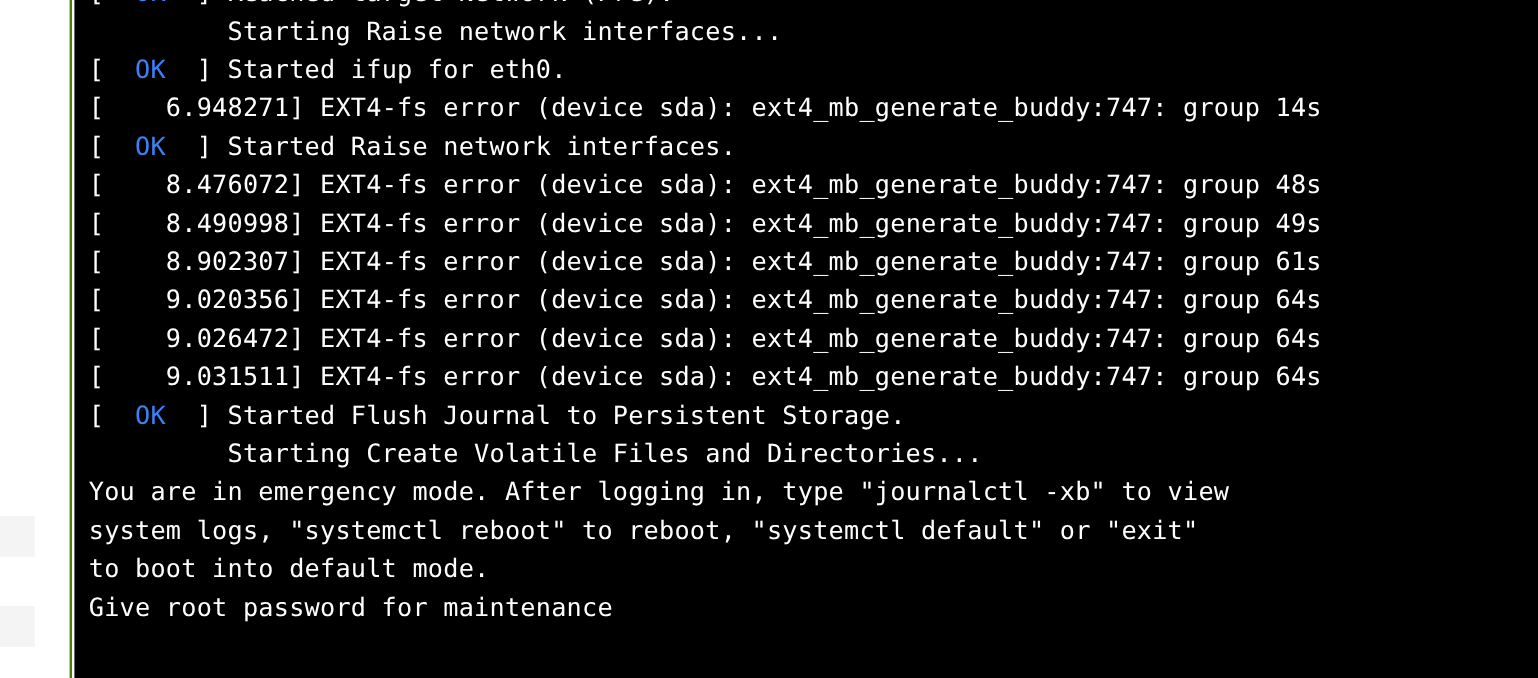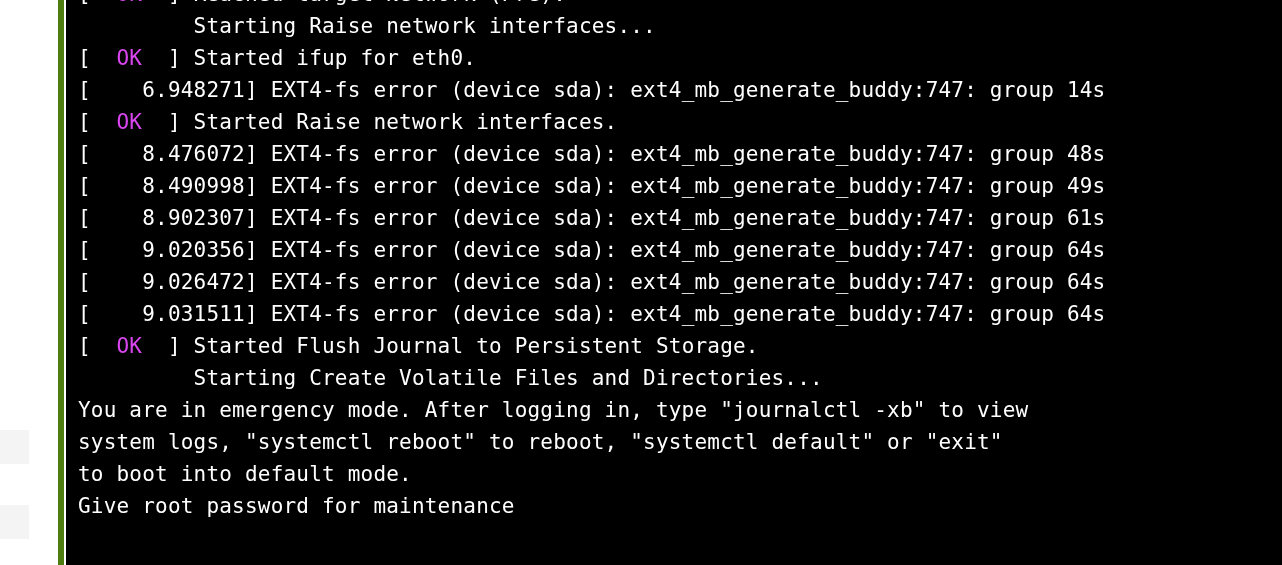--- a/index.html
+++ b/index.html
@@ -20,21 +20,21 @@
       position: absolute;
       left: 0; top: 505px;
       width: 29px; height: 34px;
       background: #f4f4f4;
     }
     .terminal-wrap {
       position: absolute;
       left: 58px; top: 0;
       width: 1224px; height: 565px;
       background: #ffffff;
-      border-left: 6px solid #4d7c0f;
+      border-left: 2px solid #4d7c0f;
     }
     .terminal {
       position: absolute;
       left: 2px; top: 0;
       right: 0; bottom: 0;
       background: #000000;
       color: #ffffff;
       font-family: "DejaVu Sans Mono","Menlo","Consolas","Liberation Mono",monospace;
       font-size: 21px;
       line-height: 32px;
@@ -42,21 +42,21 @@
       white-space: pre;
       padding-top: 0;
       padding-left: 12px;
       overflow: hidden;
     }
     .terminal .line {
       display: block;
       height: 32px;
     }
     .ok-open, .ok-close, .ok-text { color: #ffffff; }
-    .ok-word { color: #d946ef; }
+    .ok-word { color: #3b82f6; }
     .plain { color: #ffffff; }
     .top-clip {
       margin-top: -22px;
     }
   </style>
 </head>
 <body>
 
 <div class="page-left">
   <div class="stripe1"></div>

